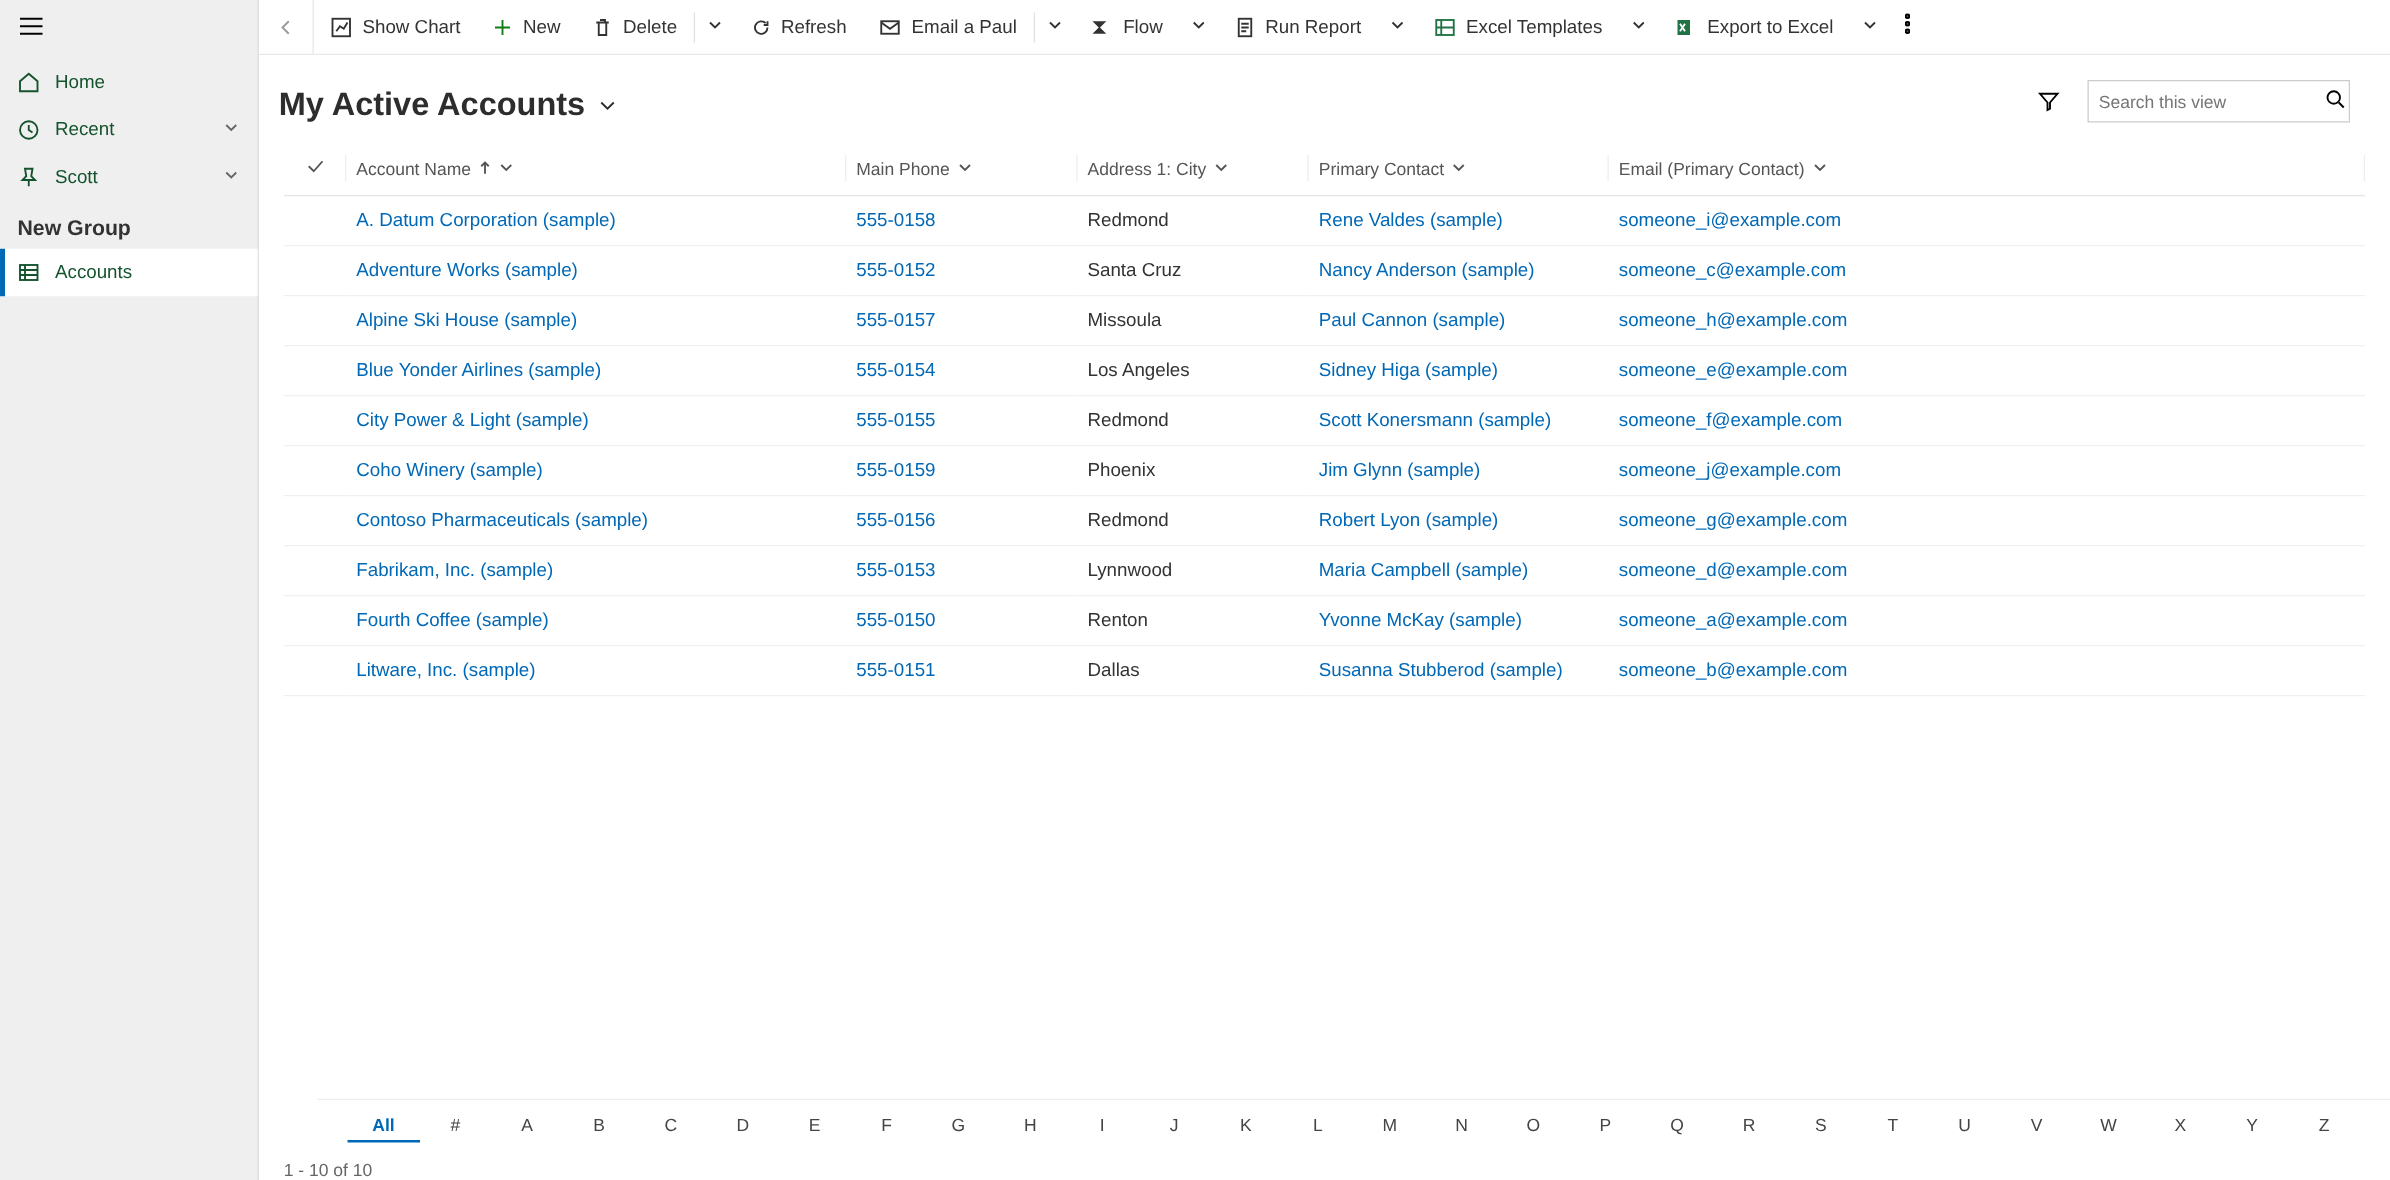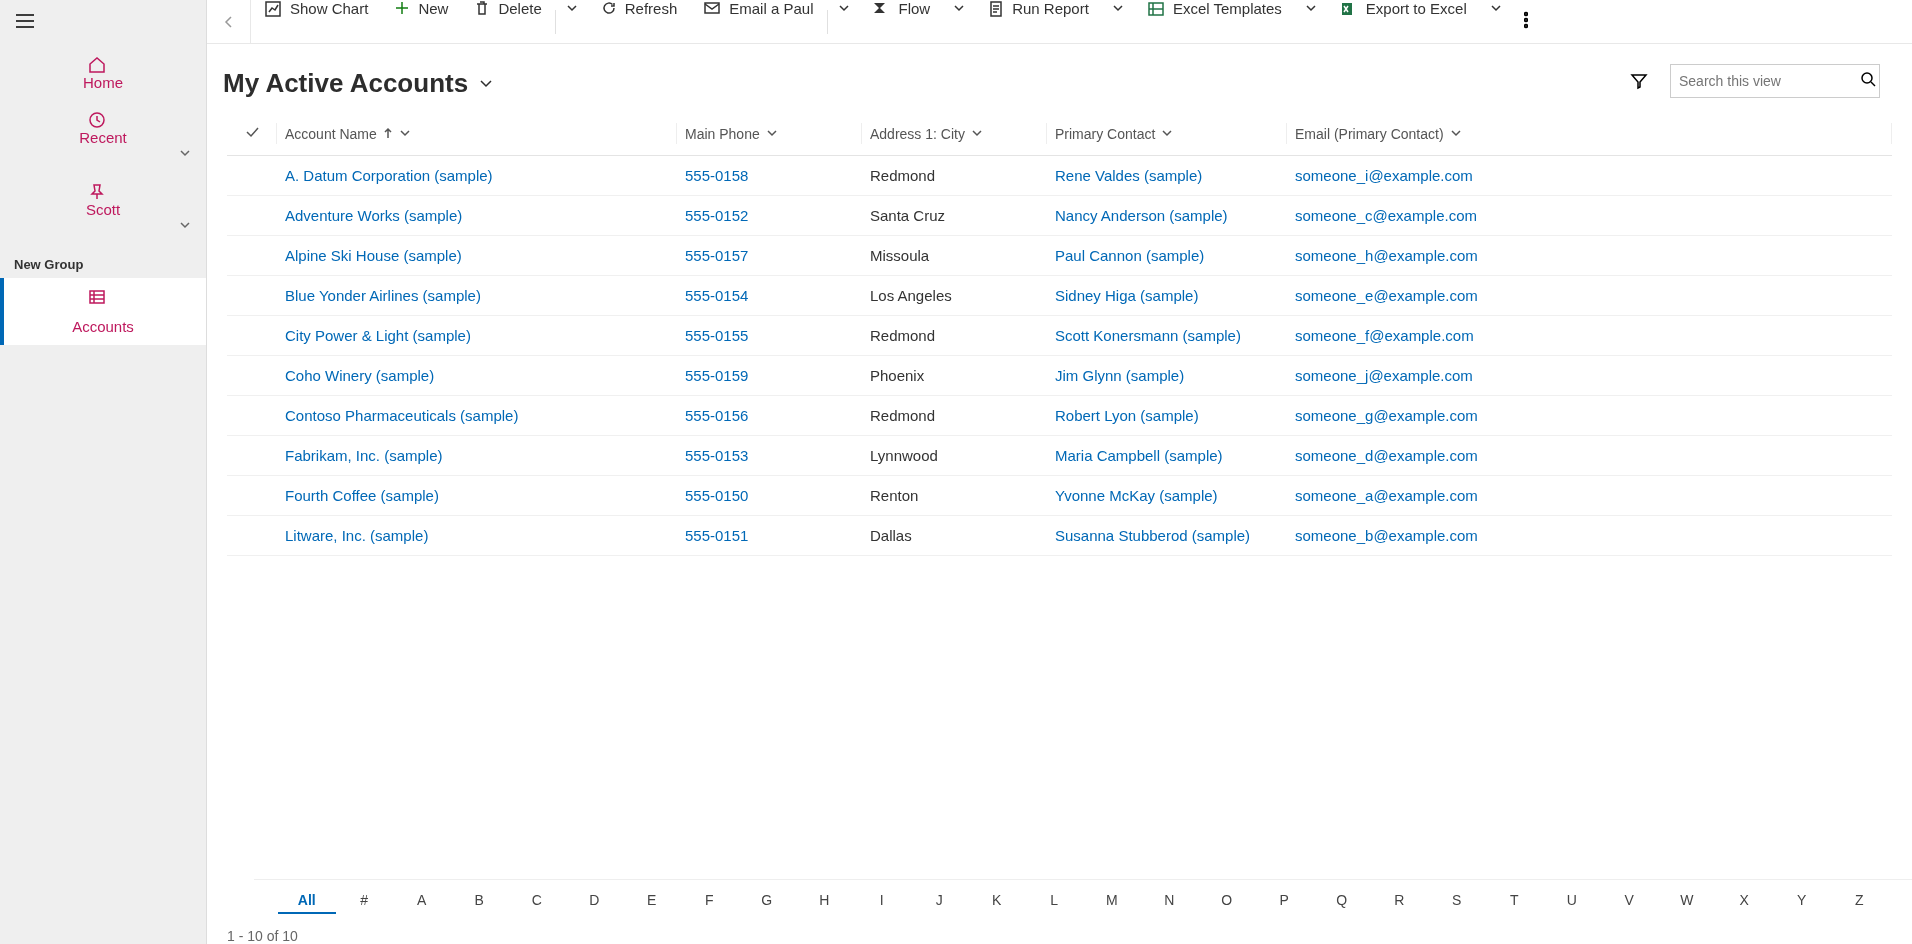--- a/index.html
+++ b/index.html
@@ -2,34 +2,34 @@
 <html><head>
   <meta charset="utf-8">
   <style>
     * { margin: 0; padding: 0; box-sizing: border-box; font-family: "Segoe UI", sans-serif; }
     body { background: #fff; width: 1912px; height: 944px; overflow: hidden; display: flex; }
 
     
     .sidebar { width: 207px; background: #efefef; height: 100%; border-right: 1px solid #ddd; }
     .hamburger { padding: 13px 15px; }
     .hamburger svg { width: 20px; height: 16px; }
-    .nav-item { display: flex; align-items: center; padding: 10px 14px; font-size: 15px; color: #be185d; cursor: pointer; position: relative; flex-direction: column; }
+    .nav-item { display: flex; align-items: flex-start; padding: 10px 14px; font-size: 15px; color: #14532d; cursor: pointer; position: relative; }
     .nav-item .icon { width: 18px; height: 18px; margin-right: 12px; display: inline-flex; align-items: center; justify-content: center; }
     .nav-item .chev { margin-left: auto; }
-    .nav-group-label { padding: 12px 14px 6px 14px; font-size: 13px; font-weight: 600; color: #333; }
-    .nav-item.active { background: #fff; gap: 12px; }
+    .nav-group-label { padding: 12px 14px 6px 14px; font-size: 17px; font-weight: 600; color: #333; }
+    .nav-item.active { background: #fff; }
     .nav-item.active::before { content: ""; position: absolute; left: 0; top: 0; bottom: 0; width: 4px; background: #0068b6; }
 
     
     .main { flex: 1; display: flex; flex-direction: column; height: 100%; overflow: hidden; }
 
     
     .cmdbar { display: flex; align-items: center; height: 44px; border-bottom: 1px solid #e8e8e8; }
     .cmdbar .back { width: 44px; display: flex; align-items: center; justify-content: center; border-right: 1px solid #e8e8e8; height: 100%; color: #999; }
-    .cmd { display: flex; align-items: flex-start; padding: 0 13px; height: 100%; font-size: 15px; color: #333; cursor: pointer; }
+    .cmd { display: flex; align-items: center; padding: 0 13px; height: 100%; font-size: 15px; color: #333; cursor: pointer; }
     .cmd .icon { margin-right: 8px; display: inline-flex; }
     .cmd.nolabel { padding: 0 10px; }
     .sep { width: 1px; height: 24px; background: #e0e0e0; }
     .cmdbar .overflow { padding: 0 12px; }
 
     
     .view-header { display: flex; padding: 20px 32px 10px 16px; }
     .view-title { font-size: 26px; font-weight: 600; color: #2d2d2d; display: flex; align-items: center; cursor: pointer; }
     .view-title svg { margin-left: 10px; }
     .spacer-flex { flex: 1; }

